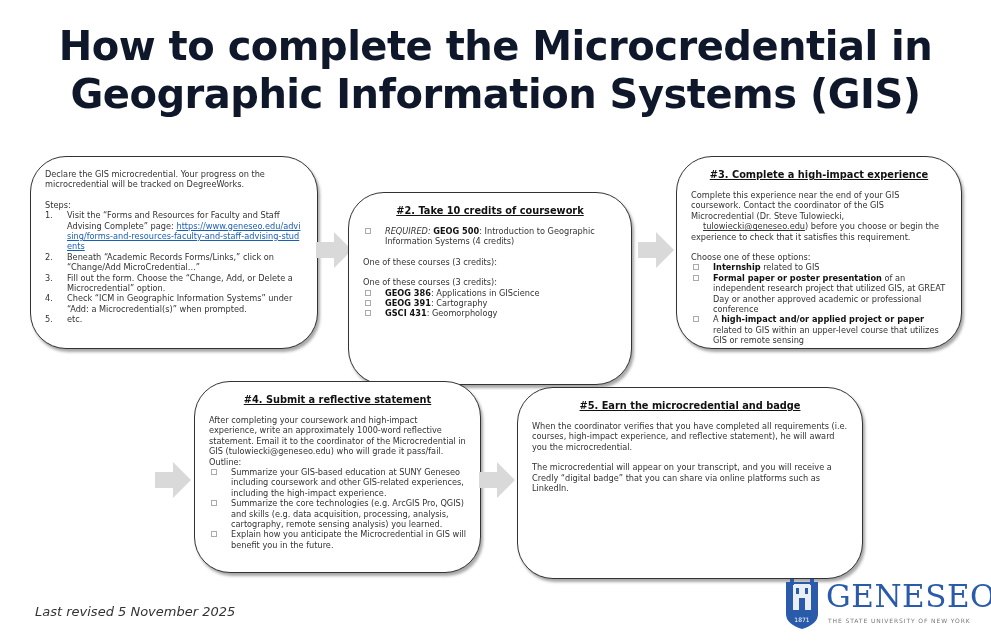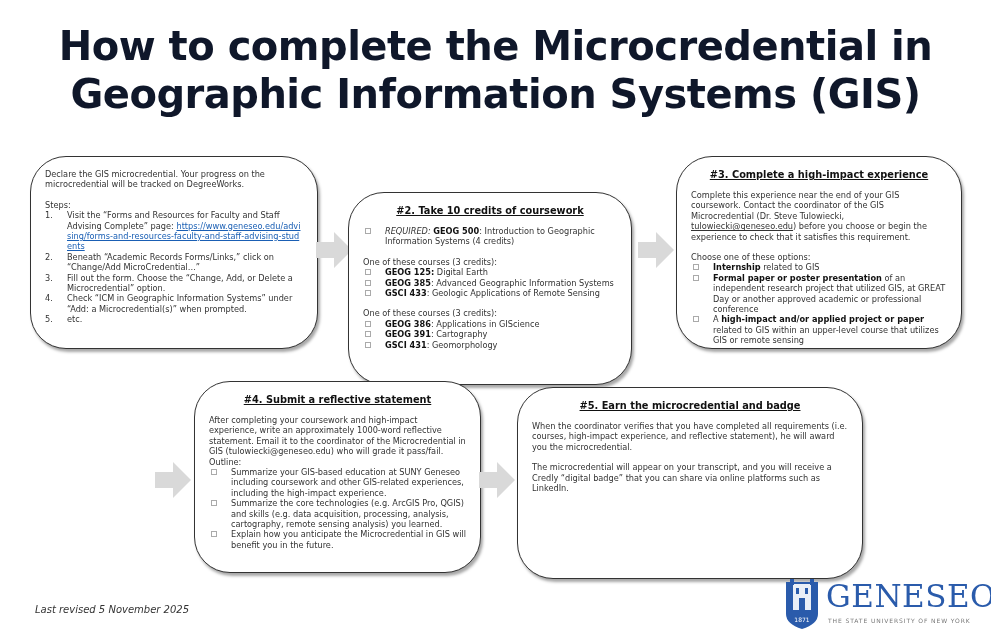--- a/index.html
+++ b/index.html
@@ -29,21 +29,21 @@
   .ol li .n { position:absolute; left:0; top:0; }
   .cb { margin:0; padding:0; list-style:none; }
   .cb li { position:relative; padding-left:22px; }
   .cb li .sq {
     position:absolute; left:2px; top:2px; width:4px; height:4px; border:1px solid #aaa;
   }
   a.link { color:#1a5fb4; text-decoration:underline; }
   b { color:#111; }
   .arrow { position:absolute; }
   .footer {
-    position:absolute; left:35px; top:604px; font-size:10px; font-style:italic; color:#333;
+    position:absolute; left:35px; top:604px; font-size:13px; font-style:italic; color:#333;
   }
   .logo { position:absolute; left:784px; top:578px; width:200px; height:55px; }
   .logo .word {
     position:absolute; left:42px; top:0px; font-family:"DejaVu Serif", serif;
     font-size:31px; line-height:36px; color:#2a5bab; letter-spacing:0.5px;
   }
   .logo .sub {
     position:absolute; left:44px; top:39px; font-size:6px; letter-spacing:0.9px; color:#777;
   }
 </style>
@@ -92,41 +92,36 @@
   <h2>#2. Take 10 credits of coursework</h2>
   <ul class="cb">
     <li>
       <span class="sq"></span>
       <i>REQUIRED:</i>
       <b>GEOG 500</b><span>: Introduction to Geographic Information Systems (4 credits)</span>
     </li>
   </ul>
   <div class="gap"></div>
   <p>One of these courses (3 credits):</p>
-  <ul class="cb">
-    <li><span class="sq"></span><b>GEOG 125:</b><span> Digital Earth</span></li>
-    <li><span class="sq"></span><b>GEOG 385</b><span>: Advanced Geographic Information Systems</span></li>
-    <li><span class="sq"></span><b>GSCI 433</b><span>: Geologic Applications of Remote Sensing</span></li>
-  </ul>
   <div class="gap"></div>
   <p>One of these courses (3 credits):</p>
   <ul class="cb">
     <li><span class="sq"></span><b>GEOG 386</b><span>: Applications in GIScience</span></li>
     <li><span class="sq"></span><b>GEOG 391</b><span>: Cartography</span></li>
     <li><span class="sq"></span><b>GSCI 431</b><span>: Geomorphology</span></li>
   </ul>
 </div>
 
 <svg class="arrow" style="left:638px; top:232px;" width="36" height="36" viewBox="0 0 36 36">
   <polygon points="0,10 18,10 18,0 36,18 18,36 18,26 0,26" fill="#d9d9d9"></polygon>
 </svg>
 
 <div class="box" style="left:676px; top:156px; width:286px; height:193px;">
   <h2>#3. Complete a high-impact experience</h2>
-  <p><span>Complete this experience near the end of your GIS coursework. Contact the coordinator of the GIS Microcredential (Dr. Steve Tulowiecki, </span><a class="link" href="#" style="color:#333;">tulowiecki@geneseo.edu</a><span>) before you choose or begin the experience to check that it satisfies this requirement.</span></p>
+  <p><span>Complete this experience near the end of your GIS coursework. Contact the coordinator of the GIS Microcredential (Dr. Steve Tulowiecki, </span><a class="link" href="#" style="color:#333;margin-left:12px;">tulowiecki@geneseo.edu</a><span>) before you choose or begin the experience to check that it satisfies this requirement.</span></p>
   <div class="gap"></div>
   <p>Choose one of these options:</p>
   <ul class="cb">
     <li><span class="sq"></span><span></span><b>Internship</b><span> related to GIS</span></li>
     <li><span class="sq"></span><span></span><b>Formal paper or poster presentation</b><span> of an independent research project that utilized GIS, at GREAT Day or another approved academic or professional conference</span></li>
     <li><span class="sq"></span><span>A </span><b>high-impact and/or applied project or paper</b><span> related to GIS within an upper-level course that utilizes GIS or remote sensing</span></li>
   </ul>
 </div>
 
 <svg class="arrow" style="left:155px; top:462px;" width="36" height="36" viewBox="0 0 36 36">

